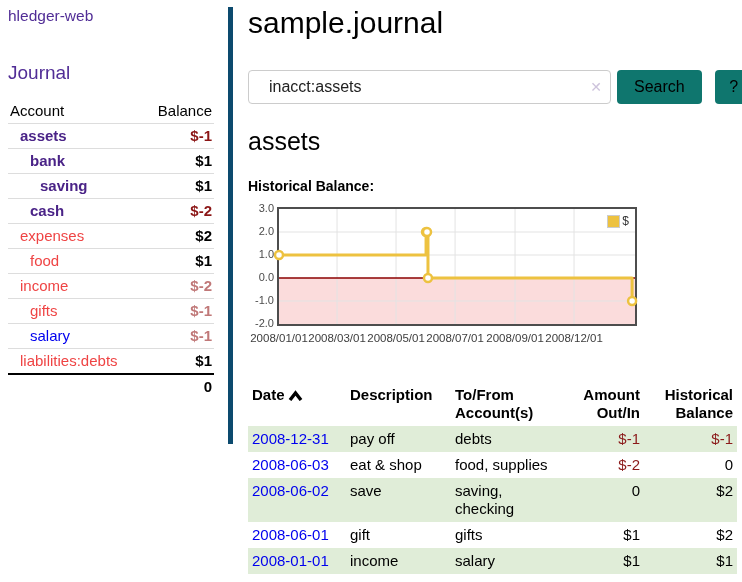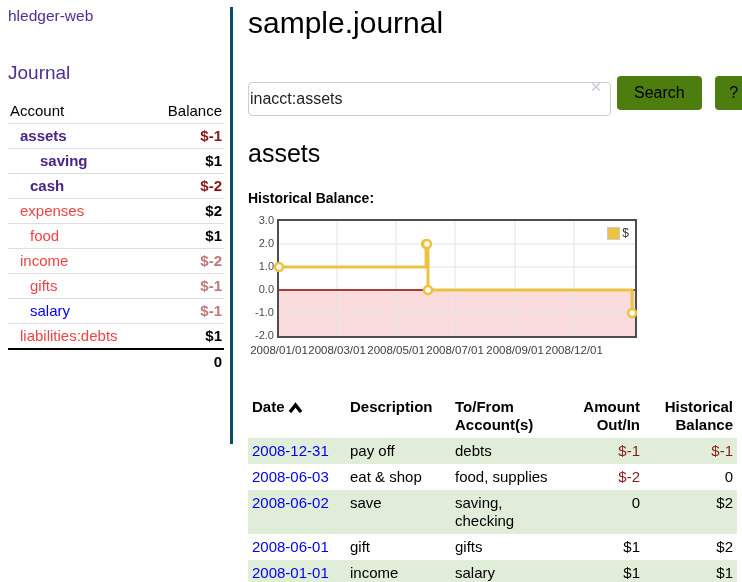--- a/index.html
+++ b/index.html
@@ -2,21 +2,21 @@
 <html><head>
 <meta charset="utf-8">
 <style>
   * { box-sizing: border-box; }
   html,body { margin:0; padding:0; background:#fff; }
   body { font-family: "Liberation Sans", "DejaVu Sans", sans-serif; color:#000; }
   .app { width:742px; height:582px; overflow:hidden; display:flex; background:#fff; }
 
   
   .sidebar { width:233px; flex:0 0 233px; padding:7px 0 0 8px; }
-  .sidebar-inner { height:437px; border-right:3px solid #0c4a6e; padding-right:6px; }
+  .sidebar-inner { height:437px; border-right:5px solid #0c4a6e; padding-right:14px; }
   .brand { font-size:15.5px; color:#512d96; text-decoration:none; display:inline-block; cursor:pointer; }
   .journal-link { margin-top:37px; font-size:19px; color:#512d96; cursor:pointer; display:inline-block;text-align:right; }
   table.side { border-collapse:collapse; width:100%; margin-top:15px; font-size:15px; }
   table.side td, table.side th { padding:3px 2px; line-height:18px; }
   table.side thead th { font-weight:normal; text-align:left;margin-top:8px; }
   table.side thead th:last-child { text-align:right; }
   table.side tbody tr td { border-top:1px solid #ddd; }
   table.side td.bal { text-align:right; font-weight:bold; white-space:nowrap; }
   table.side a.acct { color:#ef4444; text-decoration:none; cursor:pointer; display:inline-block; }
   table.side tr.bold a.acct { font-weight:bold; color:#4a2387; }
@@ -26,23 +26,23 @@
   .neg-none { color:#000; }
   table.side tr.total td { border-top:2px solid #000; font-weight:normal; }
   table.side tr.total td.bal { font-weight:bold; }
 
   
   .main { flex:1; padding:0 0 0 15px; }
   h1.page-title { font-size:30px; font-weight:500; margin:0; padding-top:3px; line-height:40px; letter-spacing:0; }
   .search-row { margin-top:27px; display:flex; align-items:center; }
   .search-wrap { position:relative; width:363px; }
   .search-wrap input { width:100%; height:34px; border:1px solid #ccc; border-radius:4px;
-      font-family:inherit; font-size:16px; padding:6px 28px 6px 1px; color:#222; outline:none;margin-top:12px; }
+      font-family:inherit; font-size:16px; padding:6px 28px 6px 20px; color:#222; outline:none; }
   .clear-x { position:absolute; right:9px; top:8px; font-size:14px; font-weight:bold; color:#cdc3dc; cursor:pointer; line-height:18px; }
-  .btn { height:34px; background:#4d7c0f; border:none; border-radius:4px; font-family:inherit;
+  .btn { height:34px; background:#0f766e; border:none; border-radius:4px; font-family:inherit;
       font-size:16px; color:#000; cursor:pointer; }
   .btn.search-btn { margin-left:6px; padding:0 17px; }
   .btn.help-btn { margin-left:13px; width:38px; }
 
   h2.acct-title { font-size:25px; font-weight:500; margin:0; margin-top:23px; line-height:28px; }
   .chart-label { margin-top:24px; font-size:14px; font-weight:bold; line-height:15px; }
 
   
   .chart { position:relative; margin-top:13px; height:152px; }
   .plot { position:absolute; left:29px; top:0; width:360px; height:119px;
@@ -79,20 +79,24 @@
         <thead>
           <tr>
             <th>Account</th>
             <th>Balance</th>
           </tr>
         </thead>
         <tbody>
             <tr class="bold">
     <td style="padding-left: 12px;"><a class="acct">assets</a></td>
     <td class="bal neg-strong">$-1</td>
+  </tr>
+            <tr class="bold">
+    <td style="padding-left: 22px;"><a class="acct">bank</a></td>
+    <td class="bal neg-none">$1</td>
   </tr>
             <tr class="bold">
     <td style="padding-left: 32px;"><a class="acct">saving</a></td>
     <td class="bal neg-none">$1</td>
   </tr>
             <tr class="bold">
     <td style="padding-left: 22px;"><a class="acct">cash</a></td>
     <td class="bal neg-strong">$-2</td>
   </tr>
             <tr>

